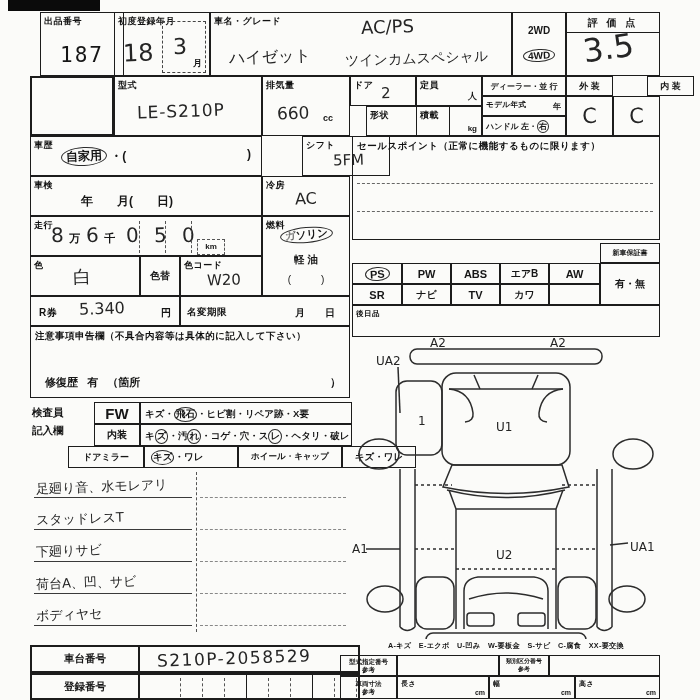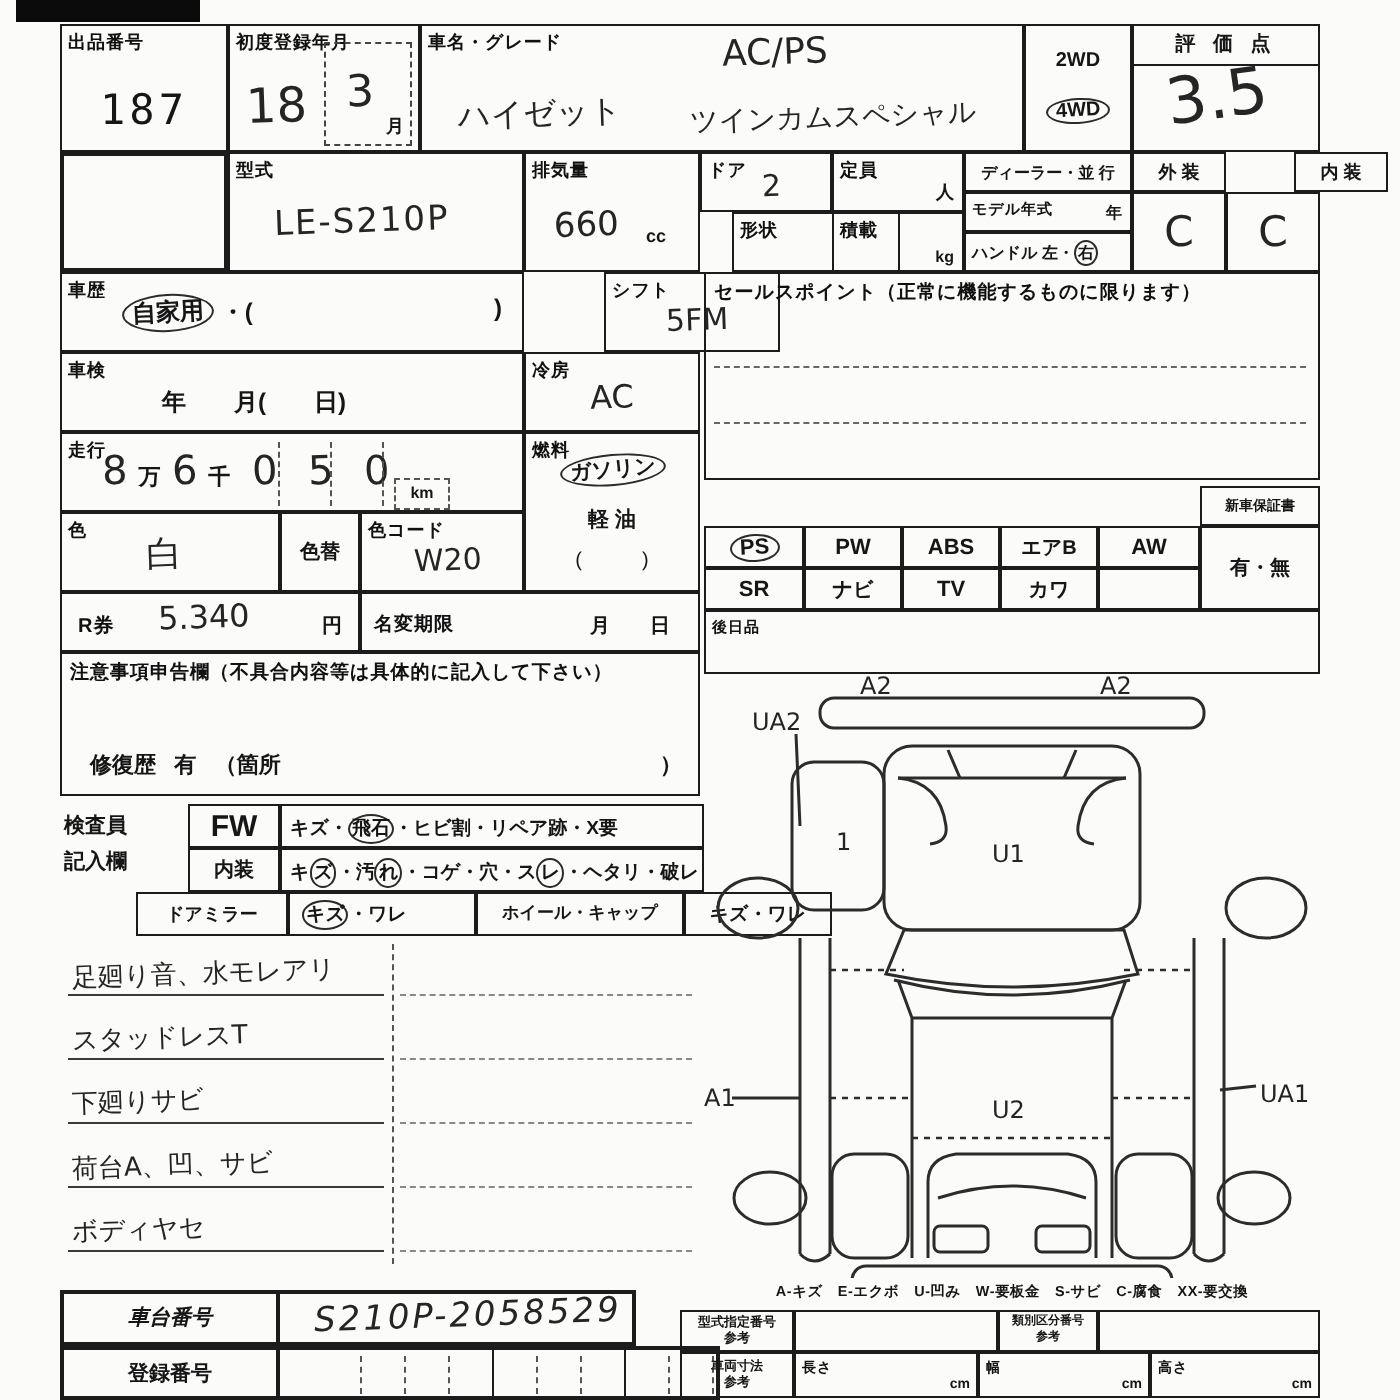--- a/index.html
+++ b/index.html
@@ -20,21 +20,21 @@
   .bold{font-weight:bold;}
   svg text{font-family:"DejaVu Sans",sans-serif;fill:#242424;}
 </style>
 </head>
 <body>
 
 <div id="sheet">
 
   <div style="position:absolute;left:8px;top:0;width:92px;height:11px;background:#0b0b0b;"></div>
 
-  <div class="cell" style="left:30px;top:12px;width:84px;height:64px;">
+  <div class="cell" style="left:40px;top:12px;width:84px;height:64px;">
     <span class="lbl" style="left:3px;top:2px;">出品番号</span>
     <div class="txt" style="left:0;top:30px;width:100%;text-align:center;font-family:'DejaVu Sans Mono',monospace;font-size:21px;letter-spacing:2px;">187</div>
   </div>
 
   <div class="cell" style="left:114px;top:12px;width:96px;height:64px;">
     <span class="lbl" style="left:3px;top:2px;">初度登録年月</span>
     <div class="txt hw" style="left:8px;top:26px;font-size:24px;">18</div>
     <div style="position:absolute;left:47px;top:8px;width:44px;height:52px;border:1.5px dashed #444;box-sizing:border-box;">
       <span class="txt hw" style="left:10px;top:12px;font-size:22px;">3</span>
       <span class="txt" style="right:3px;bottom:2px;font-size:9px;font-weight:bold;">月</span>
@@ -240,21 +240,21 @@
   <div class="uline" style="left:34px;top:561px;width:158px;"></div>
   <div class="uline" style="left:34px;top:593px;width:158px;"></div>
   <div class="uline" style="left:34px;top:625px;width:158px;"></div>
   <div class="uline2" style="left:200px;top:497px;width:146px;"></div>
   <div class="uline2" style="left:200px;top:529px;width:146px;"></div>
   <div class="uline2" style="left:200px;top:561px;width:146px;"></div>
   <div class="uline2" style="left:200px;top:593px;width:146px;"></div>
   <div class="uline2" style="left:200px;top:625px;width:146px;"></div>
   <div class="dashv" style="left:196px;top:472px;height:160px;"></div>
 
-  <div class="cell thick" style="left:30px;top:645px;width:288px;height:28px;font-style:italic;">
+  <div class="cell thick" style="left:30px;top:645px;width:330px;height:28px;">
     <div style="position:absolute;left:0;top:0;width:106px;height:100%;border-right:2px solid #1c1c1c;display:flex;align-items:center;justify-content:center;font-size:10.5px;font-weight:bold;">車台番号</div>
     <div class="txt hw" style="left:125px;top:1px;font-size:17px;letter-spacing:1.5px;">S210P-2058529</div>
   </div>
   <div class="cell thick" style="left:30px;top:673px;width:330px;height:27px;">
     <div style="position:absolute;left:0;top:0;width:106px;height:100%;border-right:2px solid #1c1c1c;display:flex;align-items:center;justify-content:center;font-size:10.5px;font-weight:bold;">登録番号</div>
     <div class="dashv" style="left:148px;top:3px;height:19px;"></div>
     <div class="dashv" style="left:170px;top:3px;height:19px;"></div>
     <div class="dashv" style="left:192px;top:3px;height:19px;"></div>
     <div style="position:absolute;left:214px;top:0;height:100%;border-left:1.5px solid #1c1c1c;"></div>
     <div class="dashv" style="left:236px;top:3px;height:19px;"></div>

